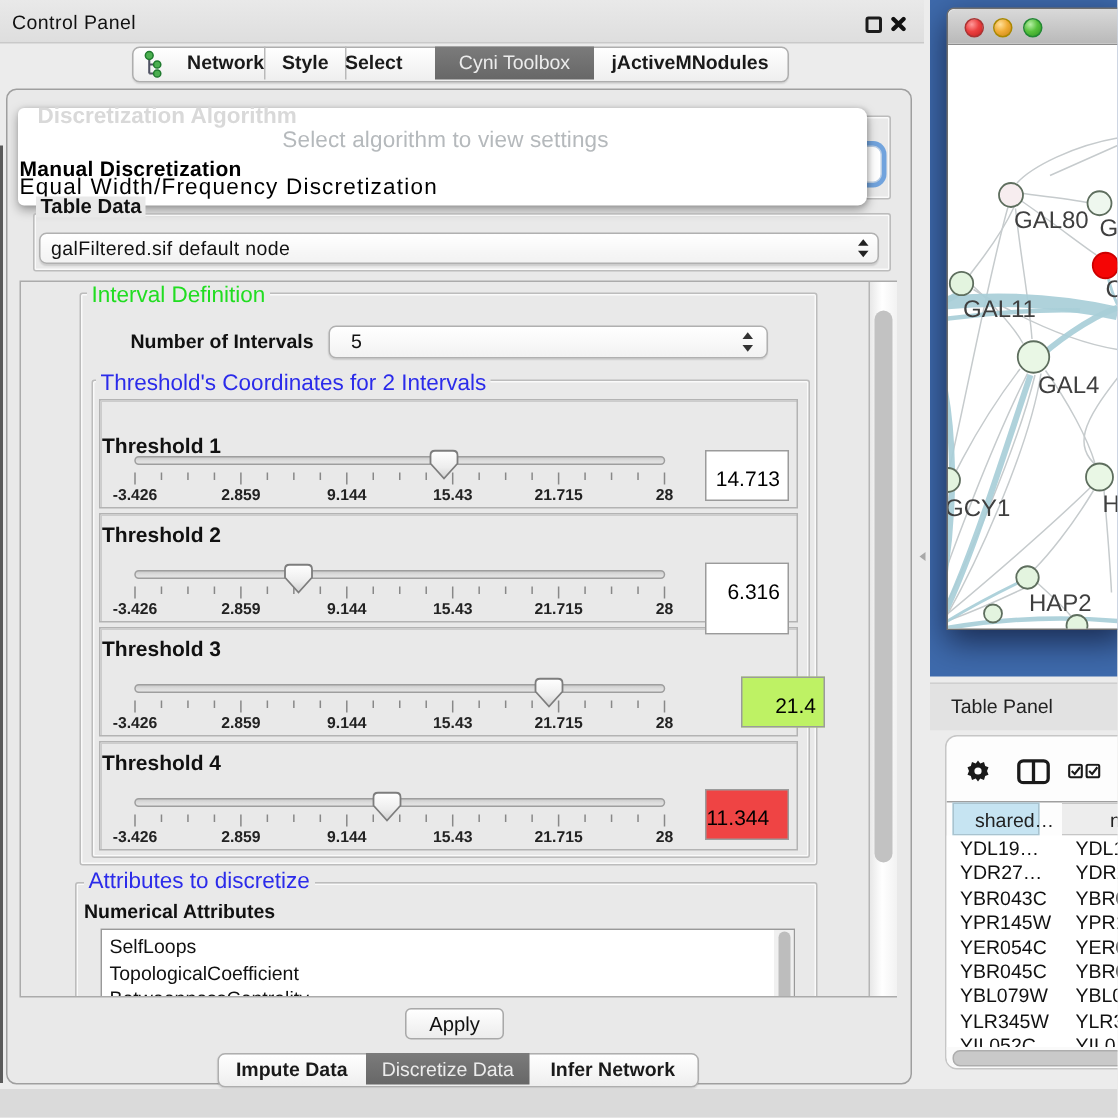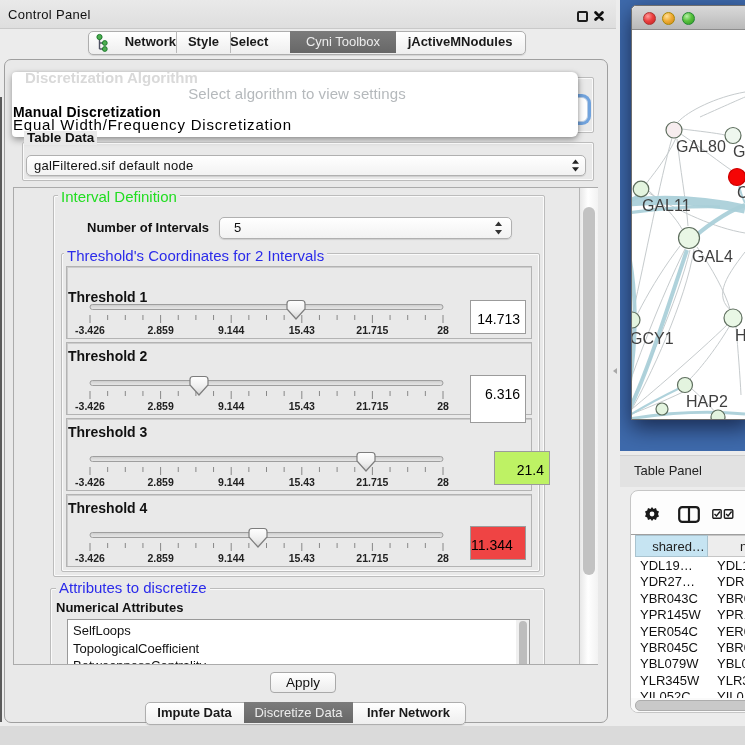--- a/index.html
+++ b/index.html
@@ -342,21 +342,21 @@
     <line x1="11" y1="1" x2="11" y2="16" stroke="#1a1a1a" stroke-width="2.2"></line>
   </svg>
   <svg style="position:absolute;left:81px;top:18px;" width="22" height="11" viewBox="0 0 22 11">
     <rect x="0.8" y="0.8" width="8.4" height="8.4" rx="1" fill="none" stroke="#1a1a1a" stroke-width="1.4"></rect>
     <path d="M2.5 5 L4.5 7 L8 2.5" stroke="#1a1a1a" stroke-width="1.4" fill="none"></path>
     <rect x="12.4" y="0.8" width="8.4" height="8.4" rx="1" fill="none" stroke="#1a1a1a" stroke-width="1.4"></rect>
     <path d="M14.1 5 L16.1 7 L19.6 2.5" stroke="#1a1a1a" stroke-width="1.4" fill="none"></path>
   </svg>
 
   <div style="position:absolute;left:0px;top:43px;width:130px;height:1px;background:#9f9f9f;"></div>
-  <div style="position:absolute;left:4px;top:44px;width:73px;height:22px;background:#c6e4f2;border:1px solid #a9c3cf;box-sizing:border-box;text-align:center;font-size:13px;line-height:21px;color:#222;padding-left:14px;">shared…</div>
+  <div style="position:absolute;left:4px;top:44px;width:58px;height:22px;background:#c6e4f2;border:1px solid #a9c3cf;box-sizing:border-box;text-align:center;font-size:13px;line-height:21px;color:#222;padding-left:14px;">shared…</div>
   <div style="position:absolute;left:77px;top:44px;width:60px;height:22px;background:#ededed;border:1px solid #c6c6c6;border-left:none;box-sizing:border-box;font-size:13px;line-height:21px;color:#222;padding-left:32px;">na</div>
 
   <div style="position:absolute;left:0;top:66px;width:130px;height:143px;background:#fff;"></div>
   <div style="position:absolute;left:9px;top:67px;font-size:13px;line-height:16.4px;color:#111;">
     YDL19…<br>YDR27…<br>YBR043C<br>YPR145W<br>YER054C<br>YBR045C<br>YBL079W<br>YLR345W<br>YIL052C
   </div>
   <div style="position:absolute;left:86px;top:67px;font-size:13px;line-height:16.4px;color:#111;">
     YDL1<br>YDR2<br>YBR0<br>YPR1<br>YER0<br>YBR0<br>YBL0<br>YLR3<br>YIL0
   </div>
 

